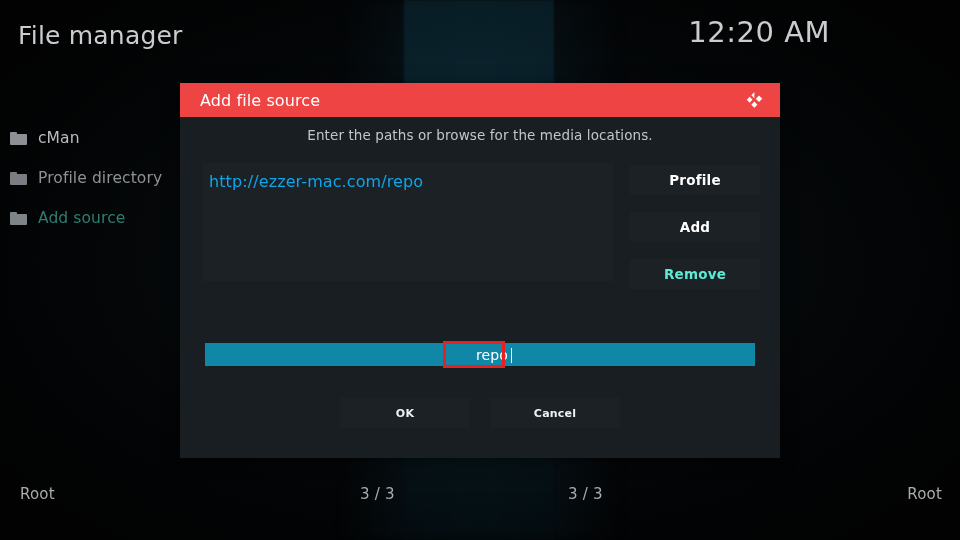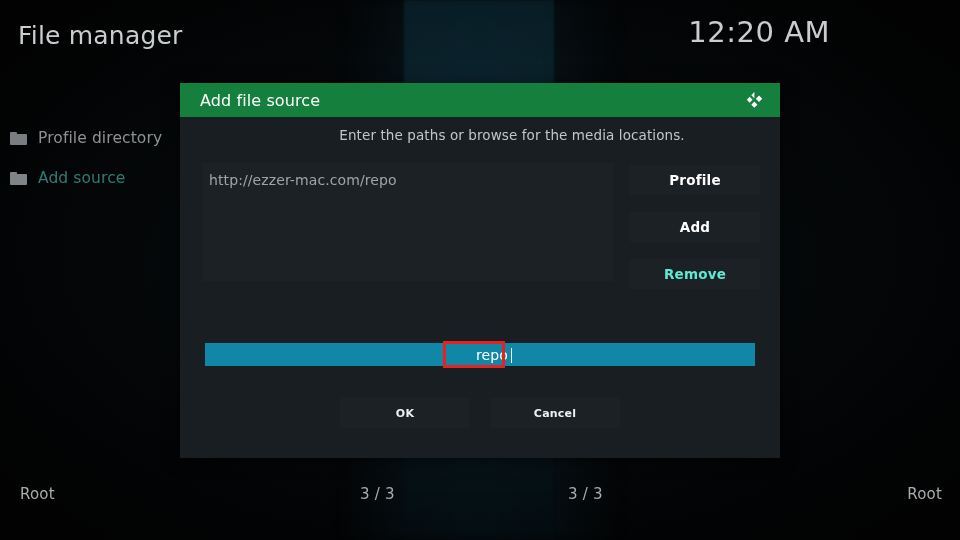--- a/index.html
+++ b/index.html
@@ -135,21 +135,21 @@
     position: absolute;
     left: 180px; top: 83px;
     width: 600px; height: 375px;
     background: #191e23;
     box-shadow: 0 2px 14px rgba(0,0,0,0.6);
   }
   .dlg-titlebar {
     position: absolute;
     left: 0; top: 0;
     width: 600px; height: 34px;
-    background: #15803d;
+    background: #ef4444;
   }
   .dlg-title {
     position: absolute;
     left: 20px; top: 8px;
     font-size: 16px;
     color: #ffffff;
     letter-spacing: 0.1px;
   }
   .kodi-logo {
     position: absolute;
@@ -158,34 +158,34 @@
   }
 
   .hint {
     position: absolute;
     left: 0; width: 600px;
     text-align: center;
     font-size: 13.5px;
     color: #c2c6c9;
     letter-spacing: 0.1px;
   }
-  .hint-paths { top: 44px; margin-left: 32px; }
+  .hint-paths { top: 44px; }
   .hint-name  { top: 229px; }
 
   .path-list {
     position: absolute;
     left: 22px; top: 80px;
     width: 412px; height: 118px;
     background: #1c2126;
   }
   .path-row {
     position: absolute;
     left: 7px; top: 9px;
-    font-size: 14px;
-    color: #a3a3a3;
+    font-size: 16px;
+    color: #0ea5e9;
     letter-spacing: 0.1px;
   }
 
   .side-btn {
     position: absolute;
     left: 450px;
     width: 130px; height: 30px;
     background: #1c2126;
     display: flex;
     align-items: center;
@@ -278,20 +278,27 @@
   <div class="bg-band"></div>
   <div class="bg-vignette"></div>
 
   <div class="topbar">
     <div class="app-title">File manager</div>
     <div class="clock">12:20 AM</div>
   </div>
 
   <div class="sidebar">
 
+    <div class="side-item">
+      <span class="folder-ico">
+        <span class="tab"></span>
+          <span class="body"></span>
+      </span>
+      <span class="side-label">cMan</span>
+    </div>
 
     <div class="side-item dim">
       <span class="folder-ico">
         <span class="tab"></span>
           <span class="body"></span>
       </span>
       <span class="side-label">Profile directory</span>
     </div>
 
     <div class="side-item accent">

